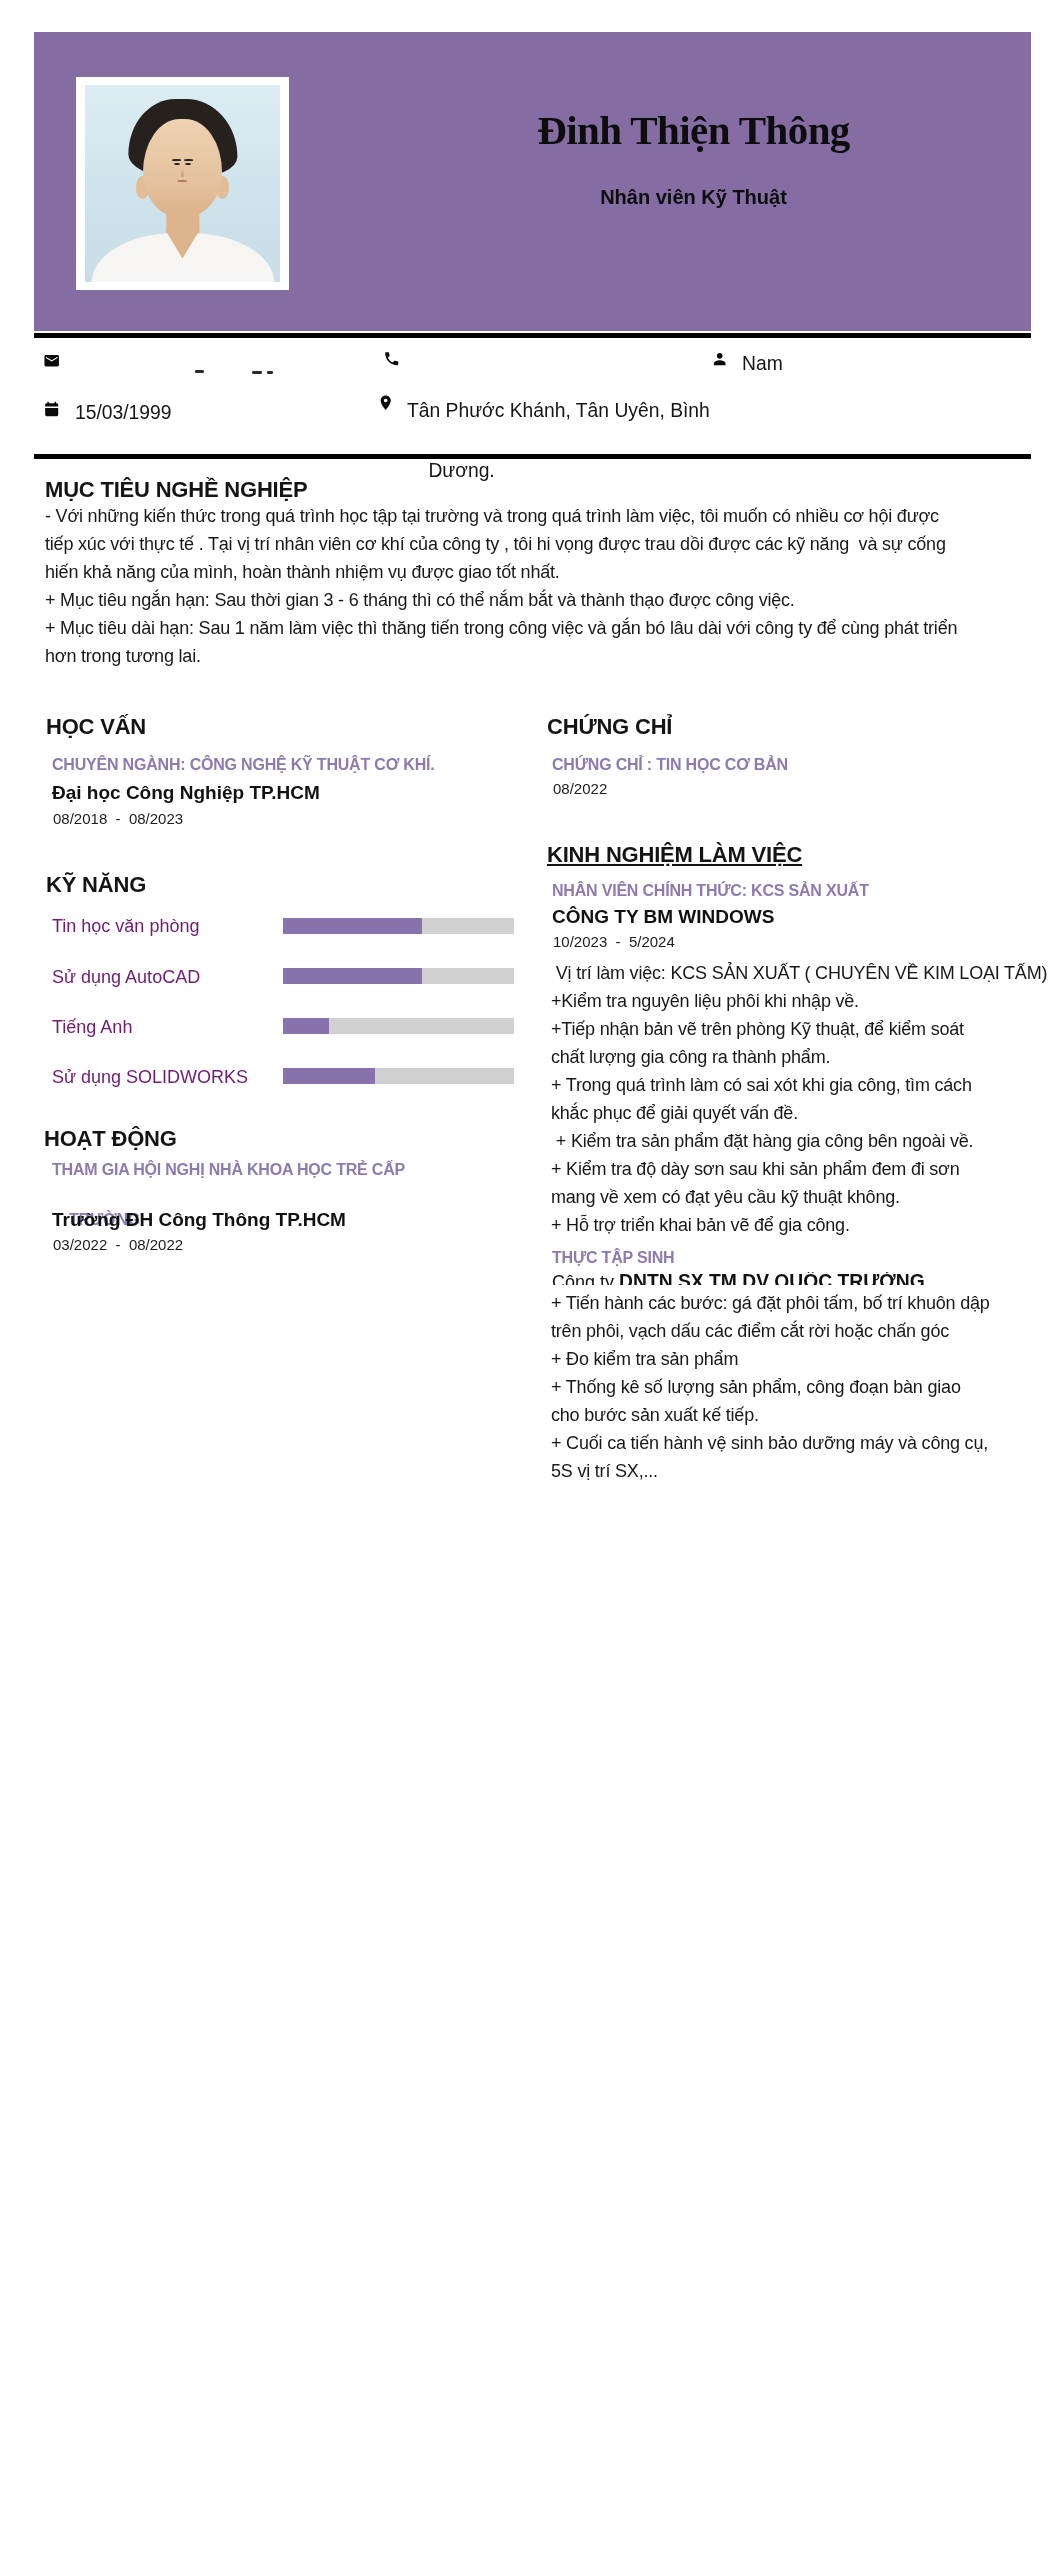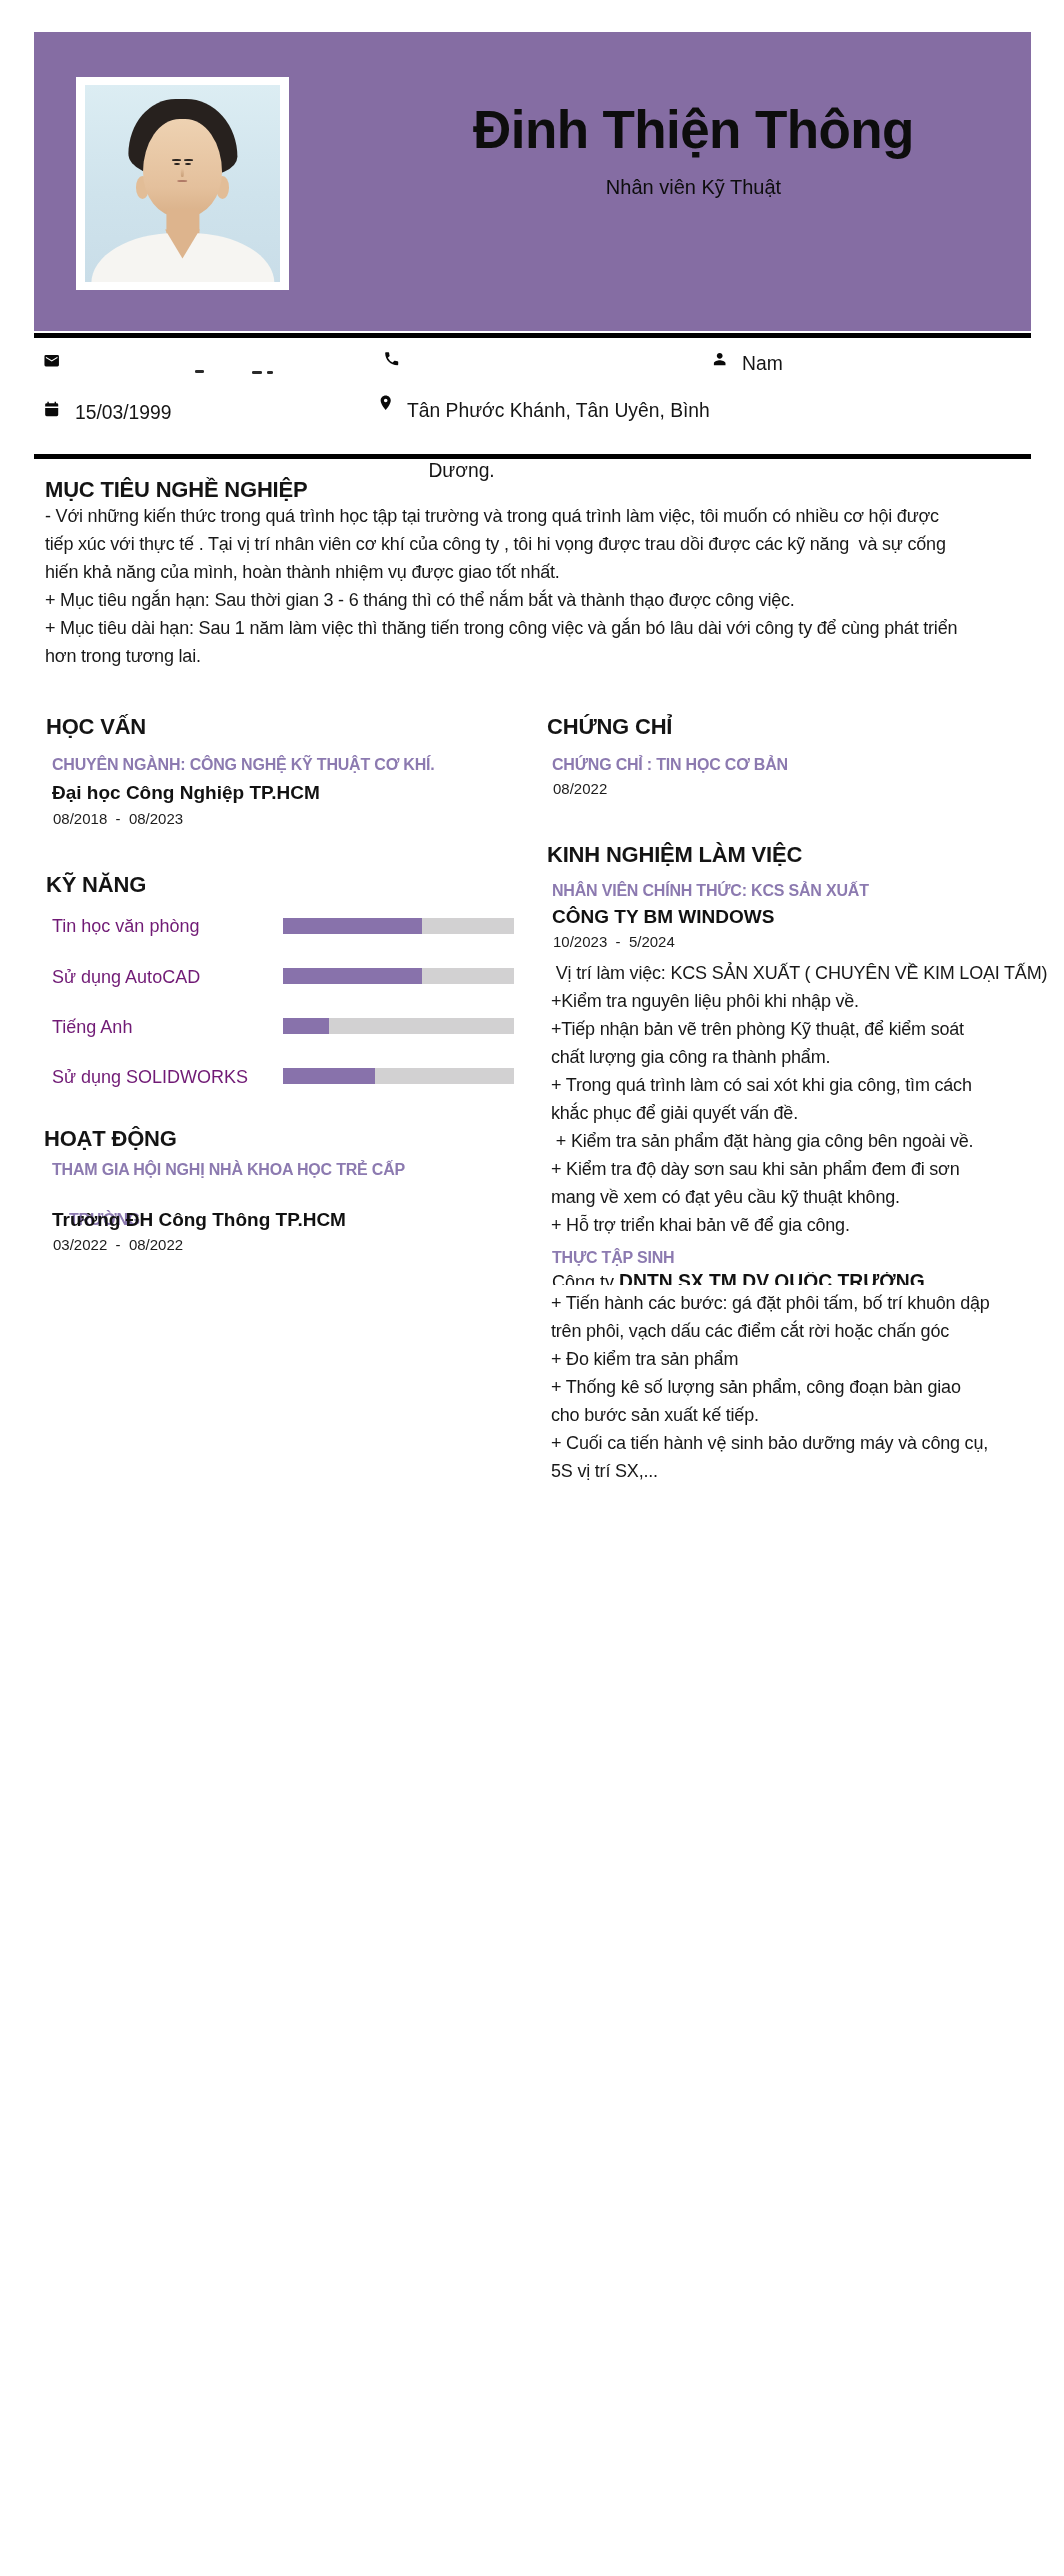--- a/index.html
+++ b/index.html
@@ -28,22 +28,22 @@
   .nose{position:absolute;left:50%;top:50%;transform:translateX(-50%);width:3%;height:9%;
         background:linear-gradient(180deg,rgba(0,0,0,0) 0%,#c99f78 100%);border-radius:40%;}
   .mouth{position:absolute;left:50%;top:62.5%;transform:translateX(-50%);width:12%;height:2.4%;
         background:#b07a66;border-radius:40%;}
   .neck{position:absolute;left:50%;top:63%;transform:translateX(-50%);width:17%;height:16%;background:#ddb48d;}
   .shirt{position:absolute;left:50%;bottom:-2%;transform:translateX(-50%);width:94%;height:27%;
         background:#f6f5f2;border-radius:46% 46% 0 0 / 95% 95% 0 0;}
   .collar{position:absolute;left:50%;top:-6%;transform:translateX(-50%);width:19%;height:55%;
         background:#ddb48d;clip-path:polygon(0 0,100% 0,50% 100%);}
   .header-text{left:335px;right:13px;top:75px;text-align:center;color:#0d0d0d;}
-  .name{font-size:53px;font-weight:700;letter-spacing:-0.6px;line-height:46px;}
-  .job-title{margin-top:23px;font-size:20px;font-weight:400;line-height:23px;}
+  .name{font-size:41px;font-weight:700;letter-spacing:-0.6px;line-height:46px;font-family:Liberation Serif, serif;}
+  .job-title{margin-top:33px;font-size:20px;font-weight:700;line-height:23px;}
 
   
   .divider{left:34px;width:997px;height:4.5px;background:var(--divider,#000);}
 
   
   .icon{width:17.4px;height:17.4px;fill:#0a0a0a;}
   .contact-text{font-size:19.3px;color:#151515;white-space:pre;}
   .redact-dash{position:absolute;height:2.6px;background:#2a2a2a;border-radius:1.3px;}
 
   
@@ -156,21 +156,21 @@
   <div class="abs sub" style="left:52px;top:1157px;"><span>THAM GIA HỘI NGHỊ NHÀ KHOA HỌC TRẺ CẤP</span><br>
     <span>TRƯỜNG</span>
   </div>
   <div class="abs bold-line" style="left:52px;top:1209px;">Trường ĐH Công Thông TP.HCM</div>
   <div class="abs date-line" style="left:53px;top:1236px;">03/2022  -  08/2022</div>
 
   <div class="abs h1" style="left:547px;top:714px;">CHỨNG CHỈ</div>
   <div class="abs sub" style="left:552px;top:752px;">CHỨNG CHỈ : TIN HỌC CƠ BẢN</div>
   <div class="abs date-line" style="left:553px;top:780px;">08/2022</div>
 
-  <div class="abs h1" style="left:547px;top:842px;">KINH NGHIỆM LÀM VIỆC</div>
+  <div class="abs h1" style="left:547px;top:842px;text-decoration:underline;">KINH NGHIỆM LÀM VIỆC</div>
 
   <div class="abs sub" style="left:552px;top:878px;">NHÂN VIÊN CHÍNH THỨC: KCS SẢN XUẤT</div>
   <div class="abs bold-line" style="left:552px;top:906px;">CÔNG TY BM WINDOWS</div>
   <div class="abs date-line" style="left:553px;top:933px;">10/2023  -  5/2024</div>
   <div class="abs body-lines" style="left:551px;top:959px;"><div> Vị trí làm việc: KCS SẢN XUẤT ( CHUYÊN VỀ KIM LOẠI TẤM)</div><div>+Kiểm tra nguyên liệu phôi khi nhập về.</div><div>+Tiếp nhận bản vẽ trên phòng Kỹ thuật, để kiểm soát</div><div>chất lượng gia công ra thành phẩm.</div><div>+ Trong quá trình làm có sai xót khi gia công, tìm cách</div><div>khắc phục để giải quyết vấn đề.</div><div> + Kiểm tra sản phẩm đặt hàng gia công bên ngoài về.</div><div>+ Kiểm tra độ dày sơn sau khi sản phẩm đem đi sơn</div><div>mang về xem có đạt yêu cầu kỹ thuật không.</div><div>+ Hỗ trợ triển khai bản vẽ để gia công.</div></div>
 
   <div class="abs sub" style="left:552px;top:1245px;">THỰC TẬP SINH</div>
   <div class="abs clip-line" style="left:552px;top:1272px;"><span>Công ty </span><b>DNTN SX TM DV QUỐC TRƯỞNG</b></div>
   <div class="abs body-lines" style="left:551px;top:1289px;"><div>+ Tiến hành các bước: gá đặt phôi tấm, bố trí khuôn dập</div><div>trên phôi, vạch dấu các điểm cắt rời hoặc chấn góc</div><div>+ Đo kiểm tra sản phẩm</div><div>+ Thống kê số lượng sản phẩm, công đoạn bàn giao</div><div>cho bước sản xuất kế tiếp.</div><div>+ Cuối ca tiến hành vệ sinh bảo dưỡng máy và công cụ,</div><div>5S vị trí SX,...</div></div>
 

